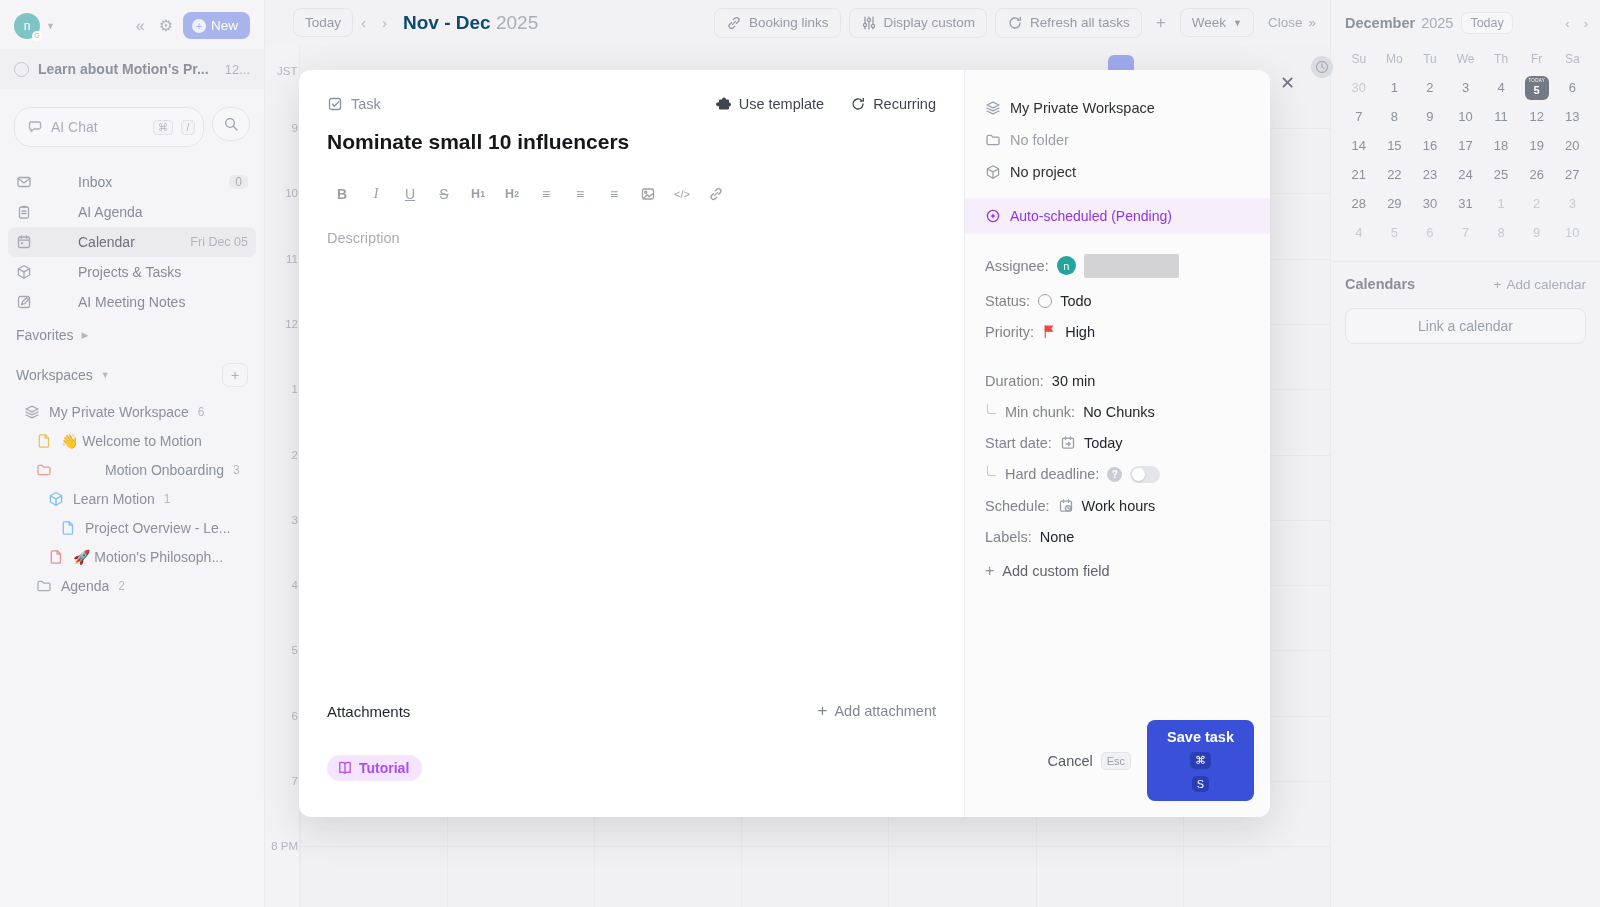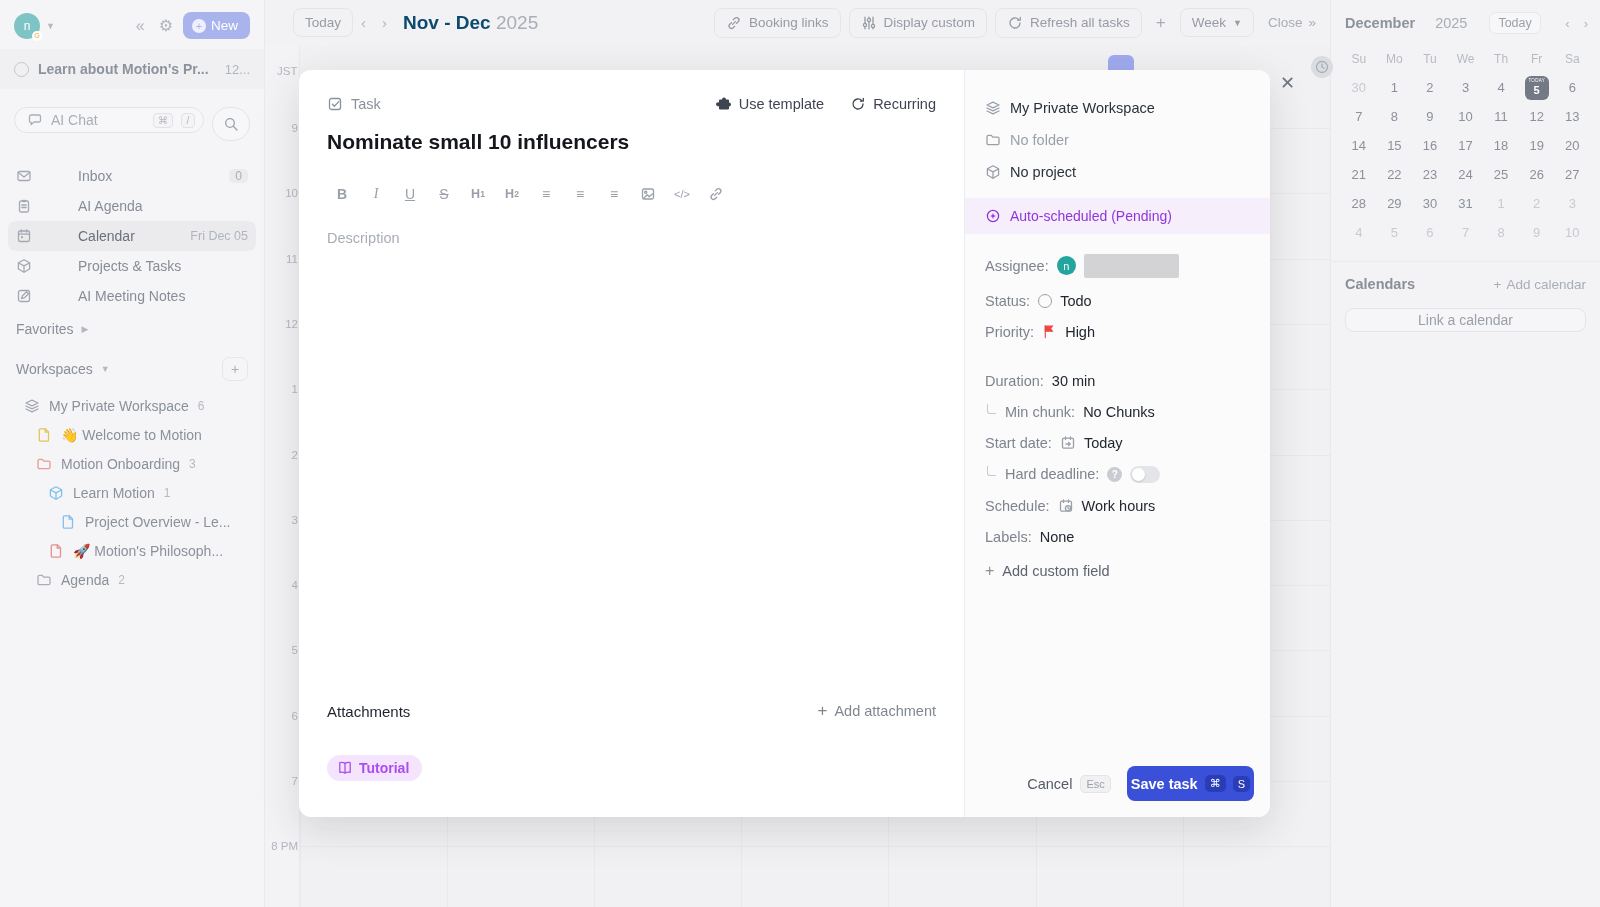--- a/index.html
+++ b/index.html
@@ -14,21 +14,21 @@
   .avatar-badge { position:absolute; right:-2px; bottom:-2px; width:10px; height:10px; border-radius:50%; background:#fff; color:#e8a13c; font-size:7px; display:flex; align-items:center; justify-content:center; }
   .caret { color:#b3b8c0; font-size:9px; margin-right:auto; }
   .sb-iconbtn { color:#b0b5be; font-size:16px; padding:2px 4px; border-radius:6px; }
   .new-btn { background:#aab4ec; color:#fff; border:none; border-radius:8px; font-size:13.5px; padding:6px 12px 6px 9px; display:flex; align-items:center; gap:5px; font-family:inherit; }
   .new-plus { width:14px; height:14px; border-radius:50%; background:rgba(255,255,255,.8); color:#aab4ec; font-size:11px; display:flex; align-items:center; justify-content:center; }
   .sb-banner { background:#f0f0f2; padding:12px 14px; display:flex; align-items:center; gap:9px; font-size:14px; color:#8d939d; font-weight:bold; }
   .banner-circle { width:15px; height:15px; border-radius:50%; border:1.5px solid #c3c7ce; flex:none; }
   .banner-title { white-space:nowrap; overflow:hidden; flex:1; }
   .banner-meta { color:#b0b5bd; font-weight:normal; font-size:13px; }
   .sb-search-row { display:flex; gap:8px; padding:18px 14px 6px 14px; }
-  .ai-chat { flex:1; height:26px; border:1px solid #e4e4e8; border-radius:17px; background:#f7f7f9; display:flex; align-items:center; gap:8px; padding:0 8px 0 12px; color:#a9aeb7; font-size:14px; }
+  .ai-chat { flex:1; height:40px; border:1px solid #e4e4e8; border-radius:17px; background:#f7f7f9; display:flex; align-items:center; gap:8px; padding:0 8px 0 12px; color:#a9aeb7; font-size:14px; }
   .ai-chat .ph { flex:1; }
   .kbd { border:1px solid #e2e2e6; background:#f4f4f6; border-radius:4px; font-size:10px; color:#b3b8c0; padding:1px 4px; min-width:14px; text-align:center; }
   .search-btn { width:38px; height:34px; border:1px solid #e4e4e8; border-radius:17px; background:#f7f7f9; display:flex; align-items:center; justify-content:center; color:#9ba0aa; }
   .sb-nav { padding:14px 8px 0 8px; }
   .nav-item { display:flex; align-items:center; gap:10px; padding:7px 8px; border-radius:8px; font-size:14px; color:#878d97; }
   .nav-item.sel { background:#ebebee; color:#6b717c; }
   .nav-item .nicon { color:#a3a8b1; flex:none; }
   .nav-item .nlabel { flex:1; white-space:nowrap;margin-left:36px; }
   .nav-meta { font-size:12.5px; color:#b0b5bd; }
   .nav-badge { font-size:12px; color:#a9aeb7; background:#ebebee; border-radius:5px; padding:0 6px; }
@@ -57,38 +57,38 @@
   #maincal { position:absolute; left:265px; top:45px; width:1065px; height:862px; background:#f1f1f3; }
   .tz { position:absolute; left:12px; top:20px; font-size:11.5px; color:#b3b8c0; }
   .gutter { position:absolute; left:0; top:0; width:35px; height:100%; background:#f3f3f5; border-right:1px solid #ebebee; }
   .hour-line { position:absolute; left:35px; right:0; border-top:1px solid #e9e9ec; }
   .hour-label { position:absolute; right:6px; font-size:11.5px; color:#b3b8c0; transform:translateY(-6px); white-space:nowrap; }
   .vline { position:absolute; top:50px; bottom:0; width:1px; background:#e9e9ec; }
   .today-chip { position:absolute; left:843px; top:10px; width:26px; height:22px; border-radius:6px; background:#9fa9ee; }
 
   
   #rightpanel { position:absolute; left:1330px; top:0; width:270px; height:907px; background:#f3f3f5; border-left:1px solid #e9e9ec; color:#8a9099; }
-  .mc-head { display:flex; align-items:center; padding:12px 12px 4px 14px; gap:20px; font-size:14.5px;justify-content:center; }
+  .mc-head { display:flex; align-items:center; padding:12px 12px 4px 14px; gap:6px; font-size:14.5px;justify-content:center; }
   .mc-month { font-weight:bold; color:#8d939c; }
   .mc-year { color:#a9aeb6; }
   .mc-today { border:1px solid #e7e7ea; background:#f7f7f9; border-radius:7px; font-size:12.5px; color:#9aa0a9; padding:3px 8px; margin-left:2px; font-family:inherit; }
   .mc-arrows { margin-left:auto; display:flex; gap:14px; color:#b0b5bd; font-size:13px; }
   .mc-grid { padding:6px 10px 0 10px; }
   .mc-row { display:flex; }
   .mc-cell { width:35.7px; height:29px; display:flex; align-items:center; justify-content:center; font-size:13px; color:#8b919b; position:relative; }
   .mc-cell.hd { color:#b6bbc3; font-size:12px; }
   .mc-cell.muted { color:#c6cad1; }
   .mc-today-badge { width:24px; height:24px; border-radius:6px; background:#737a85; color:#fff; display:flex; flex-direction:column; align-items:center; justify-content:center; line-height:1; }
   .mc-today-badge .t { font-size:4.5px; letter-spacing:.3px; margin-bottom:1px; }
   .mc-today-badge .d { font-size:11px; font-weight:bold; }
   .cal-section { border-top:1px solid #ebebee; margin-top:14px; padding:14px; }
   .cal-sec-head { display:flex; align-items:center; }
   .cal-sec-title { font-weight:bold; font-size:14.5px; color:#8a9099; }
   .add-cal { margin-left:auto; font-size:13.5px; color:#a9aeb6; display:flex; gap:5px; align-items:center; }
-  .link-cal { margin-top:16px; width:100%; height:24px; border:1px solid #e5e5e9; background:#f6f6f8; border-radius:9px; color:#9aa0a9; font-size:14px; font-family:inherit; }
+  .link-cal { margin-top:16px; width:100%; height:36px; border:1px solid #e5e5e9; background:#f6f6f8; border-radius:9px; color:#9aa0a9; font-size:14px; font-family:inherit; }
 
   
   #modal { position:absolute; left:299px; top:70px; width:971px; height:747px; background:#fff; border-radius:12px; box-shadow:0 12px 40px rgba(40,40,60,.14); display:flex; overflow:hidden; }
   .m-left { flex:1; position:relative; padding:26px 28px; }
   .m-head { display:flex; align-items:center; color:#8b919b; font-size:14.5px; }
   .m-type { display:flex; align-items:center; gap:8px; }
   .m-head-right { margin-left:auto; display:flex; align-items:center; gap:26px; color:#3f4550; }
   .m-head-right .hbtn { display:flex; align-items:center; gap:7px; font-size:14.5px; }
   .m-title { font-size:21px; font-weight:bold; color:#14171c; margin-top:18px; }
   .m-toolbar { display:flex; align-items:center; gap:4px; margin-top:26px; color:#9aa0a9; }
@@ -120,21 +120,21 @@
   .status-circle { width:14px; height:14px; border-radius:50%; border:1.6px solid #9aa0a9; }
   .purple { color:#7c3aed; }
   .bell-btn { border:1px solid #e6d6fb; border-radius:7px; width:26px; height:24px; display:flex; align-items:center; justify-content:center; background:#fff; }
   .qmark { width:15px; height:15px; border-radius:50%; background:#c9cdd3; color:#fff; font-size:10px; display:flex; align-items:center; justify-content:center; font-weight:bold; }
   .toggle { width:30px; height:17px; border-radius:9px; background:#e3e5e9; position:relative; }
   .toggle::after { content:""; position:absolute; left:2px; top:2px; width:13px; height:13px; border-radius:50%; background:#fff; box-shadow:0 1px 2px rgba(0,0,0,.15); }
   .addfield { display:flex; align-items:center; gap:8px; color:#5d646e; padding:10px 20px; font-size:14.5px; }
   .m-footer { position:absolute; right:16px; bottom:16px; display:flex; align-items:center; gap:16px; }
   .cancel { display:flex; align-items:center; gap:8px; color:#555b65; font-size:14.5px; }
   .esc-kbd { background:#f1f1f4; border:1px solid #e4e4e8; border-radius:5px; color:#9aa0a8; font-size:11px; padding:2px 5px; }
-  .save-btn { background:#3a50d8; color:#fff; border:none; border-radius:8px; font-size:14.5px; font-weight:bold; padding:9px 4px; display:flex; align-items:center; gap:7px; font-family:inherit; }
+  .save-btn { background:#3a50d8; color:#fff; border:none; border-radius:8px; font-size:14.5px; font-weight:bold; padding:9px 20px; display:flex; align-items:center; gap:7px; font-family:inherit;flex-direction:column; }
   .save-kbd { background:rgba(10,25,120,.35); border-radius:5px; font-size:11px; padding:2px 5px; font-weight:normal; }
 
   .modal-close { position:absolute; left:1280px; top:72px; color:#6f7580; font-size:18px; background:none; border:none; font-family:inherit; }
   .clock-fab { position:absolute; left:1311px; top:56px; width:22px; height:22px; border-radius:50%; background:#d9dce1; color:#a9aeb6; display:flex; align-items:center; justify-content:center; }
 </style>
 </head>
 <body>
 
 <div id="sidebar">
   <div class="sb-top">
@@ -260,21 +260,21 @@
           </svg>
         </span>
     <span style="overflow:hidden;text-overflow:ellipsis;">👋 Welcome to Motion</span>
       </div>
       <div class="tree-item" style="padding-left: 28px;">
         <span style="color:#e89b8e;flex:none;">
           <svg width="16" height="16" viewBox="0 0 16 16" fill="none" stroke="currentColor" stroke-width="1.3" stroke-linecap="round" stroke-linejoin="round">
             <path d="M2 4.8c0-.8.6-1.4 1.4-1.4h2.8l1.5 1.8h4.9c.8 0 1.4.6 1.4 1.4v4.6c0 .8-.6 1.4-1.4 1.4H3.4c-.8 0-1.4-.6-1.4-1.4z"></path>
           </svg>
         </span>
-    <span style="overflow:hidden;text-overflow:ellipsis;">Motion Onboarding</span>
+    <span style="overflow:hidden;text-overflow:ellipsis;margin-left:44px;">Motion Onboarding</span>
         <span class="tree-meta">3</span>
       </div>
       <div class="tree-item" style="padding-left: 40px;">
         <span style="color:#7fc0e8;flex:none;">
           <svg width="16" height="16" viewBox="0 0 16 16" fill="none" stroke="currentColor" stroke-width="1.3" stroke-linecap="round" stroke-linejoin="round">
             <path d="M8 1.8l5.6 3V11L8 14.2 2.4 11V4.8z"></path>
             <path d="M2.6 5l5.4 2.8L13.4 5M8 7.8v6.2"></path>
           </svg>
         </span>
     <span style="overflow:hidden;text-overflow:ellipsis;">Learn Motion</span>

